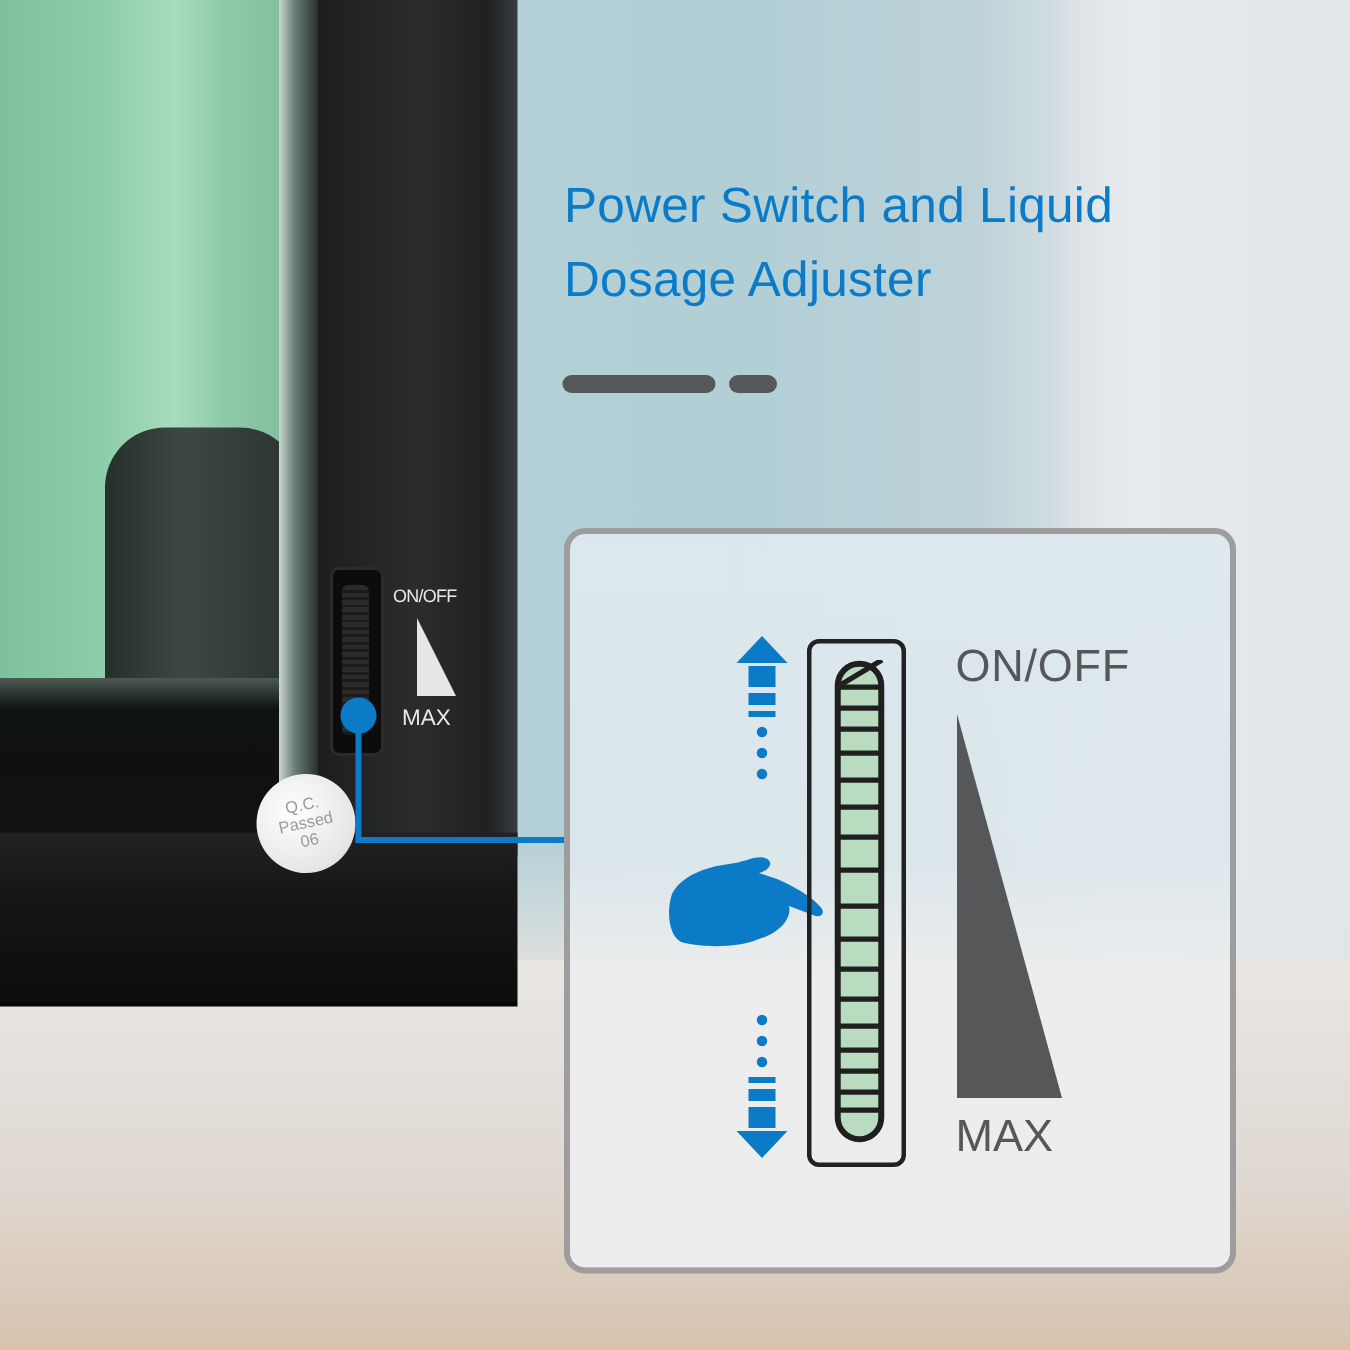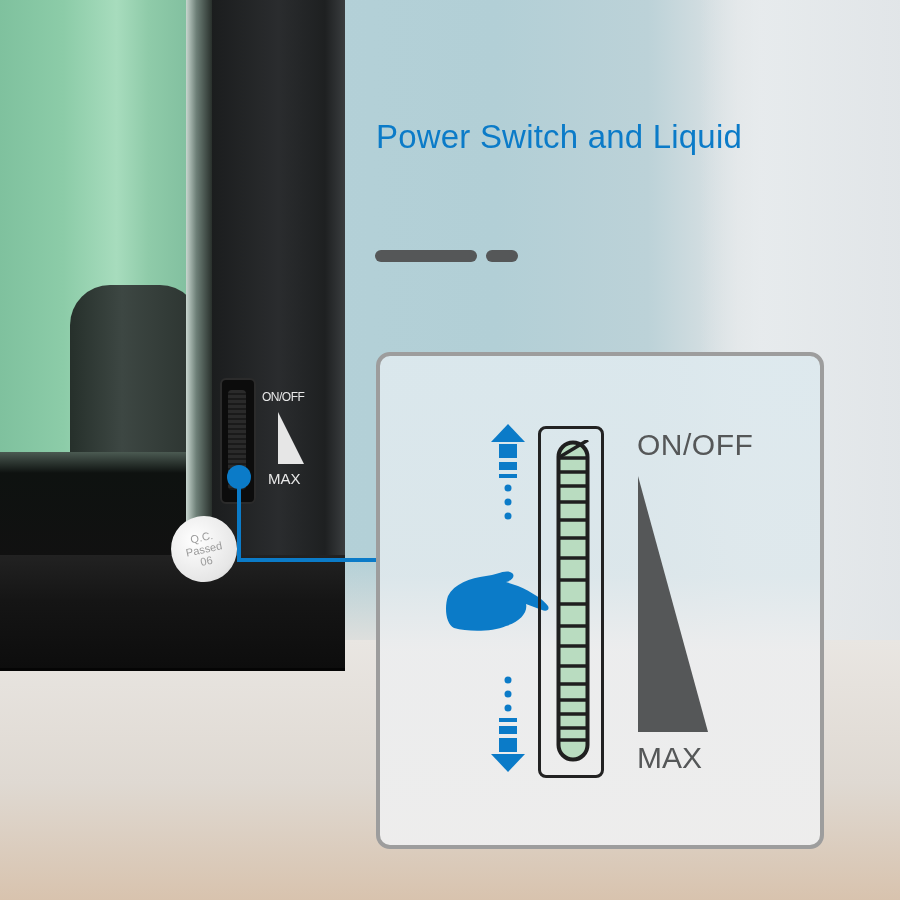--- a/index.html
+++ b/index.html
@@ -75,20 +75,21 @@
     <span>06</span>
   </div>
 </div>
 
 <div class="dot"></div>
 <div class="lead-v"></div>
 <div class="lead-h"></div>
 
 <div class="title">
   <div>Power Switch and Liquid</div>
+  <div>Dosage Adjuster</div>
 </div>
 <div class="dash1"></div>
 <div class="dash2"></div>
 
 <div class="callout">
 
   <svg class="arrow" style="top:68px;left:108px" width="40" height="110" viewBox="0 0 40 110">
     <polygon points="20,0 37,18 3,18" fill="#0b7bc8"></polygon>
     <rect x="11" y="20" width="18" height="14" fill="#0b7bc8"></rect>
     <rect x="11" y="38" width="18" height="8" fill="#0b7bc8"></rect>

